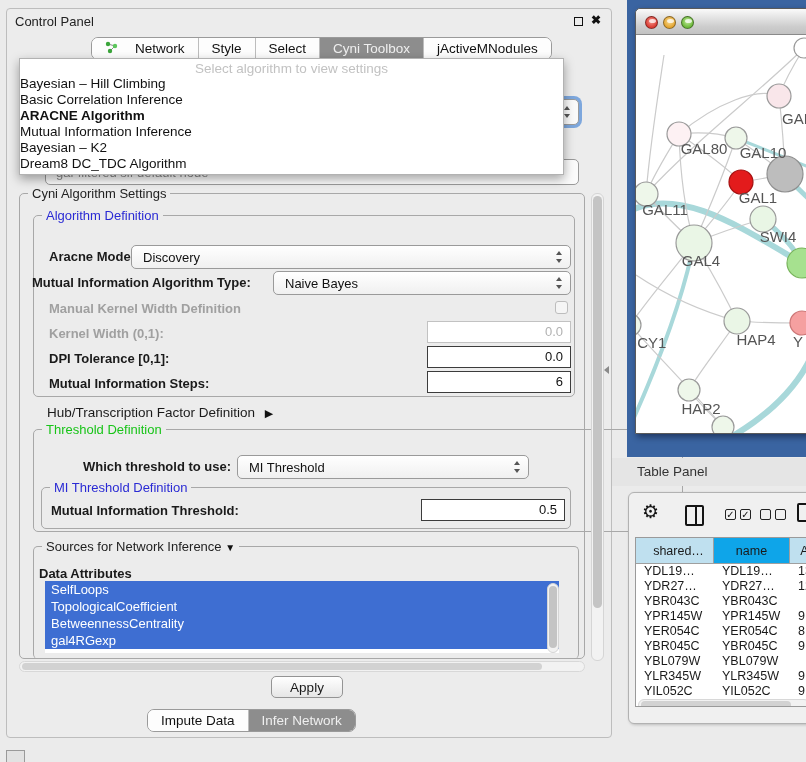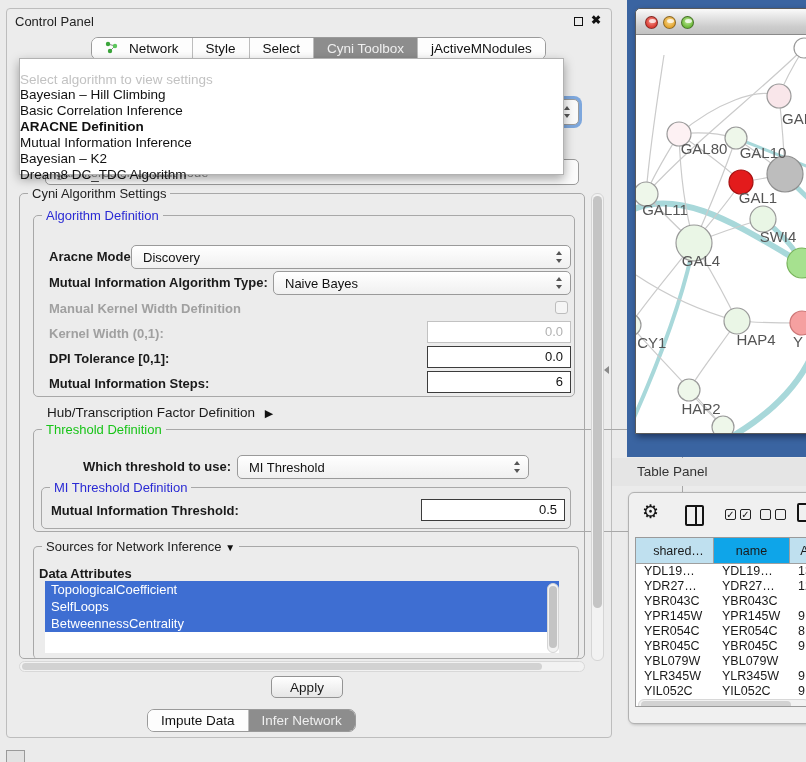--- a/index.html
+++ b/index.html
@@ -9,31 +9,31 @@
 
   
   #control-panel { left:6px; top:8px; width:606px; height:730px; background:#ececec;
     border:1px solid #bdbdbd; border-radius:4px; }
   #cp-title { left:8px; top:5px; font-size:13px; color:#222; }
   #cp-float { right:28px; top:8px; width:9px; height:9px; border:1.5px solid #111; }
   #cp-close { right:10px; top:4px; font-size:12px; font-weight:bold; color:#111; }
 
   .tabbar { display:inline-flex; background:#fff; border:1px solid #9a9a9a; border-radius:7px;
     overflow:hidden; height:23px; align-items:stretch; }
-  .seg { display:flex; align-items:center; gap:11px; padding:0 13px; font-size:13.5px;
+  .seg { display:flex; align-items:center; gap:17px; padding:0 13px; font-size:13.5px;
     color:#111; border-left:1px solid #bdbdbd; background:#fdfdfd; white-space:nowrap; }
   .seg:first-child { border-left:none; }
   .seg.sel { background:var(--tab-gray); color:#efefef; }
   #top-tabs { left:84px; top:28px; }
   #bottom-tabs { left:140px; top:700px; }
 
   
   #dd-popup { left:12px; top:49px; width:545px; height:117px; background:#fff;
     border:1px solid #b2b2b2; box-shadow:0 4px 10px rgba(0,0,0,.35); z-index:30; }
-  #dd-placeholder { width:100%; text-align:left; font-size:13.5px; color:#c2c2c2; padding-top:13px; }
+  #dd-placeholder { width:100%; text-align:center; font-size:13.5px; color:#c2c2c2; padding-top:2px; }
   .dd-item { font-size:13.5px; line-height:16px; color:#111; white-space:nowrap; }
   .dd-item.sel { font-weight:bold; }
 
   
   #bg-combo1 { left:38px; top:90px; width:534px; height:26px; background:#fafafa;
     border:1px solid #9a9a9a; border-radius:5px; box-shadow:0 0 0 3px #7da7dd; z-index:5; }
   #bg-combo2 { left:38px; top:150px; width:534px; height:26px; background:#fbfbfb;
     border:1px solid #9a9a9a; border-radius:5px; z-index:5; font-size:13px; color:#8a8a8a;
     display:flex; align-items:center; padding-left:10px; }
 
@@ -158,40 +158,40 @@
   </div>
   <div class="abs" id="bg-combo2">
     <span>gal-filtered sif default node</span>
   </div>
 
   <div class="abs" id="dd-popup">
     <div id="dd-placeholder">Select algorithm to view settings</div>
     <div id="dd-items">
         <div class="dd-item">Bayesian – Hill Climbing</div>
         <div class="dd-item">Basic Correlation Inference</div>
-        <div class="dd-item sel">ARACNE Definition</div>
+        <div class="dd-item sel">ARACNE Algorithm</div>
         <div class="dd-item">Mutual Information Inference</div>
         <div class="dd-item">Bayesian – K2</div>
         <div class="dd-item">Dream8 DC_TDC Algorithm</div>
       </div>
   </div>
 
   <div class="gbox" style="left:12px; top:184px; width:566px; height:466px;">
     <span class="legend">Cyni Algorithm Settings</span>
   </div>
 
   <div class="gbox" style="left:26px; top:206px; width:542px; height:182px;">
     <span class="legend blue">Algorithm Definition</span>
   </div>
   <div class="lbl" style="left:42px; top:240px;">Aracne Mode:</div>
   <div class="combo" style="left:124px; top:236px; width:440px;">
     <span>Discovery</span>
     <span class="stepper"></span>
   </div>
-  <div class="lbl" style="left:42px; top:266px;">Mutual Information Algorithm Type:</div>
+  <div class="lbl" style="left:25px; top:266px;">Mutual Information Algorithm Type:</div>
   <div class="combo" style="left:266px; top:262px; width:298px;">
     <span>Naive Bayes</span>
     <span class="stepper"></span>
   </div>
   <div class="lbl dis" style="left:42px; top:292px;">Manual Kernel Width Definition</div>
   <div class="chk" style="left:548px; top:292px;"></div>
   <div class="lbl dis" style="left:42px; top:317px;">Kernel Width (0,1):</div>
   <div class="field dis abs" style="left:420px; top:312px; width:144px;">0.0</div>
   <div class="lbl" style="left:42px; top:342px;">DPI Tolerance [0,1]:</div>
   <div class="field en abs" style="left:420px; top:337px; width:144px;">0.0</div>
@@ -218,23 +218,24 @@
   <div class="field en abs" style="left:414px; top:490px; width:144px; border-width:1px;">0.5</div>
 
   <div class="gbox" style="left:26px; top:537px; width:546px; height:113px; border-bottom:none;">
     <span class="legend">
       <span>Sources for Network Inference</span>
       <span class="tri" style="font-size:10px;">▼</span>
     </span>
   </div>
   <div class="lbl" style="left:32px; top:557px;">Data Attributes</div>
   <div id="attr-list">
+      <div class="attr-item">SelfLoops</div>
       <div class="attr-item">TopologicalCoefficient</div>
-      <div class="attr-item">SelfLoops</div>
       <div class="attr-item">BetweennessCentrality</div>
+      <div class="attr-item">gal4RGexp</div>
     </div>
   <div class="vscroll" style="left:540px; top:574px; width:12px; height:70px;">
     <div class="vthumb" style="top:2px; height:62px;"></div>
   </div>
 
   <div class="hscroll" style="left:12px; top:652px; width:566px; height:11px;">
     <div class="hthumb" style="left:2px; width:520px;"></div>
   </div>
 
   <div class="vscroll" style="left:584px; top:184px; width:13px; height:468px;">

